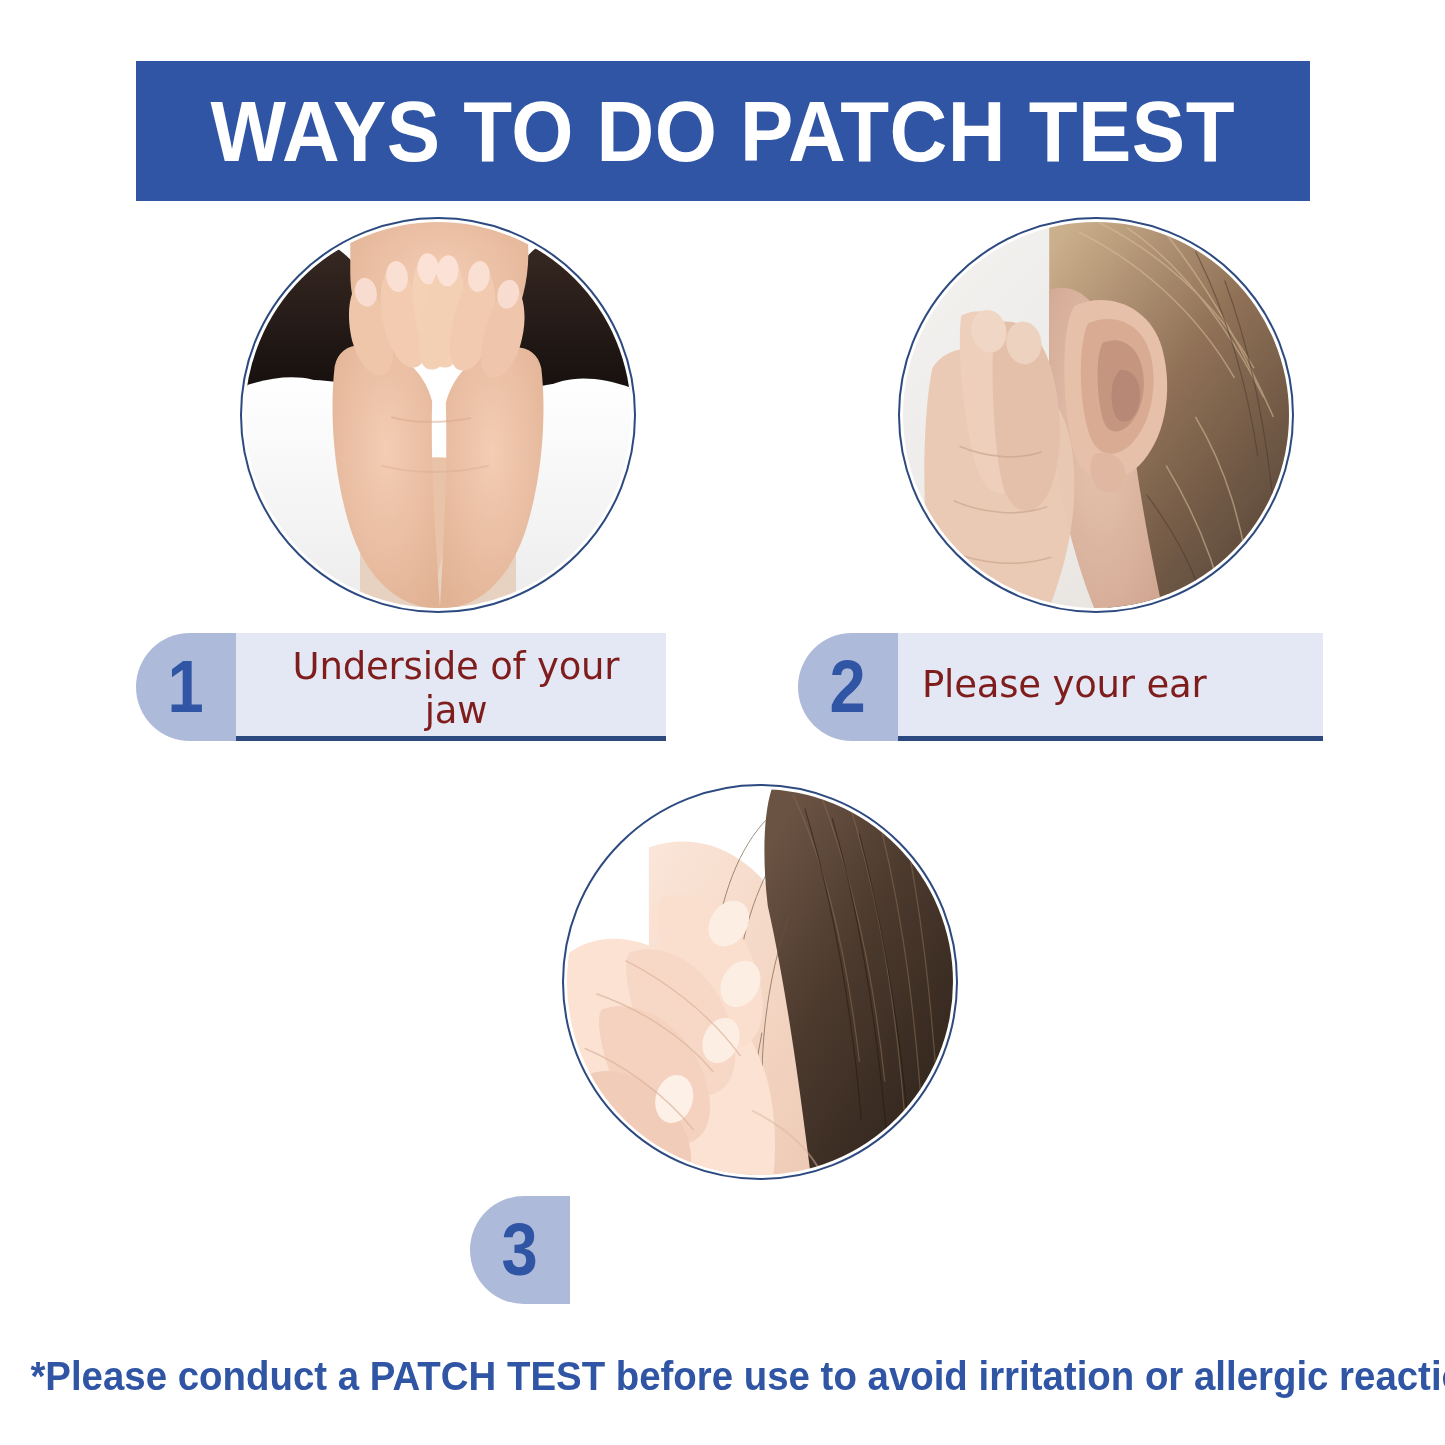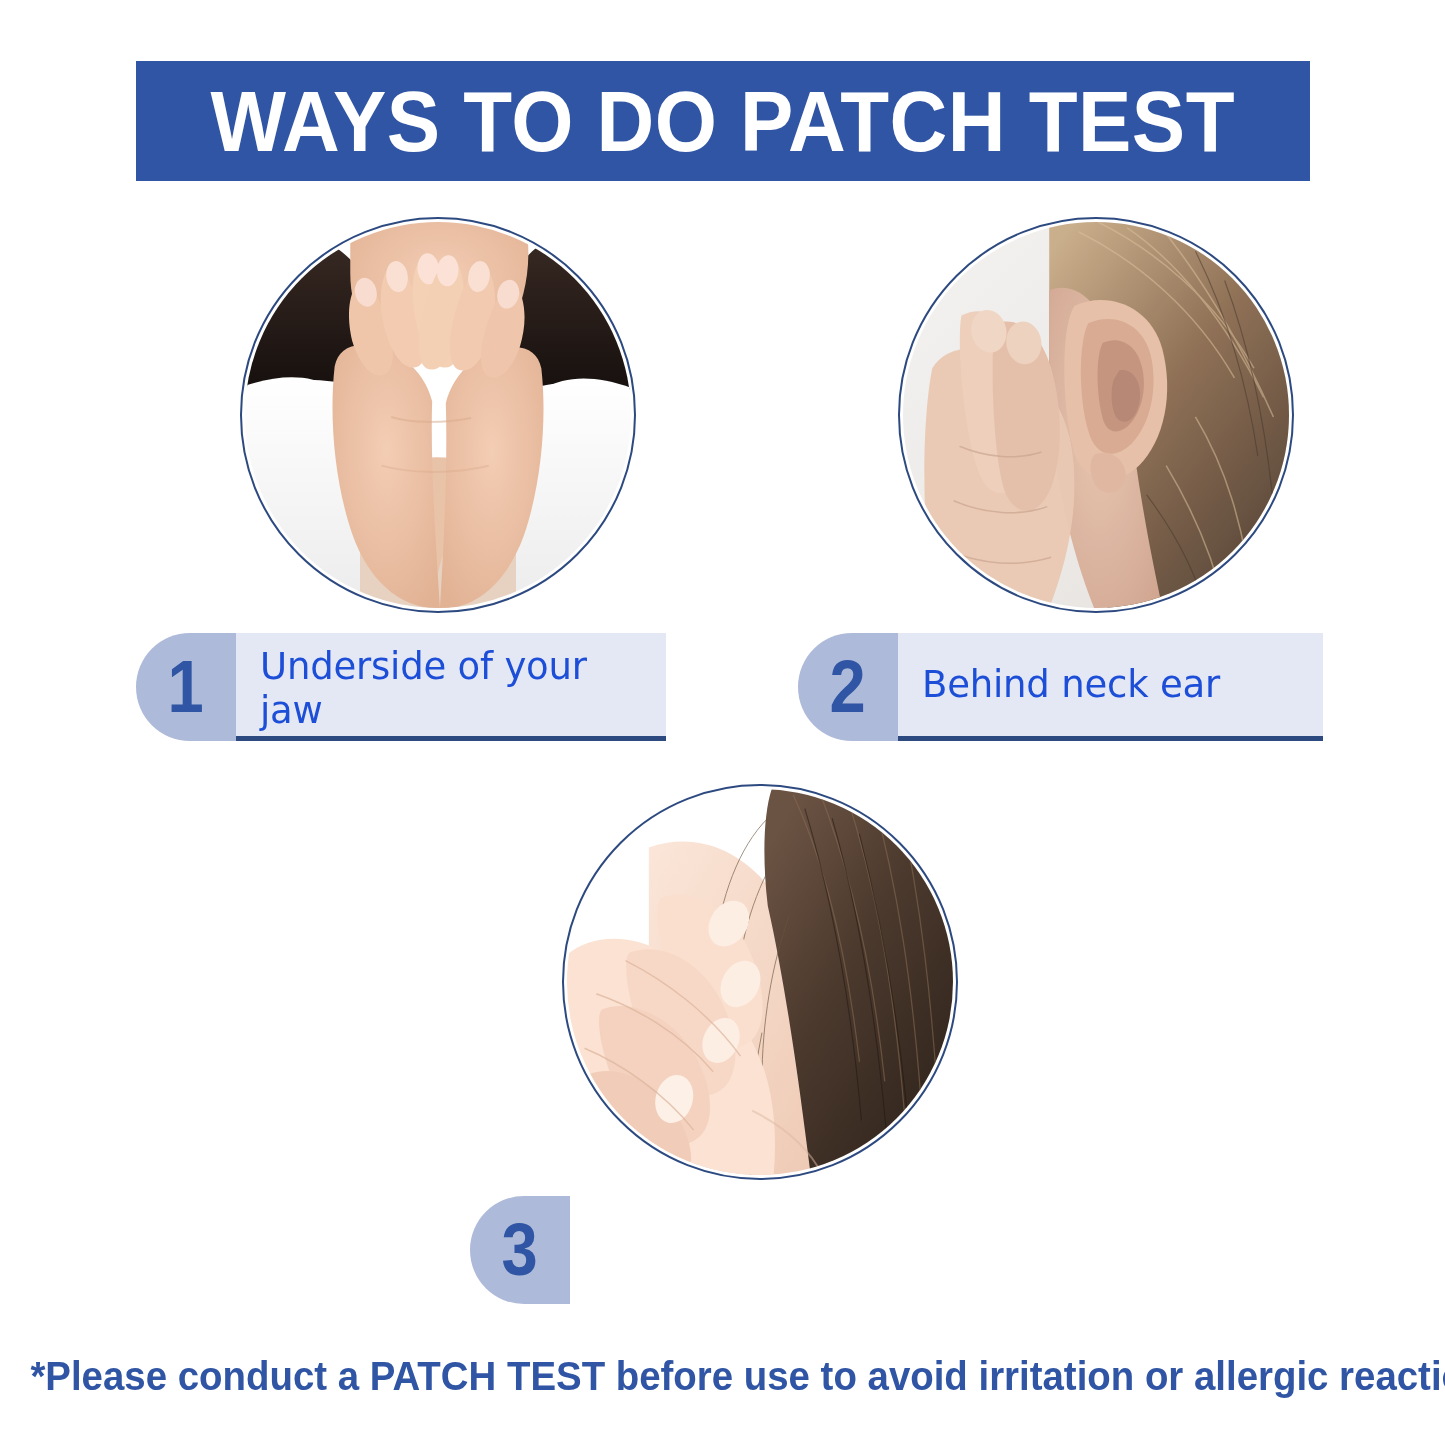--- a/index.html
+++ b/index.html
@@ -15,21 +15,21 @@
     font-family: "Liberation Sans", sans-serif;
     -webkit-font-smoothing: antialiased;
   }
 
   
   .banner {
     position: absolute;
     left: 136px;
     top: 61px;
     width: 1174px;
-    height: 120px;
+    height: 140px;
     background: #2f55a4;
     display: flex;
     align-items: center;
     justify-content: center;
     overflow: hidden;
   }
   .banner-title {
     color: #ffffff;
     font-family: "Liberation Sans Narrow", "Liberation Sans", sans-serif;
     font-weight: bold;
@@ -97,26 +97,27 @@
     border-bottom: 5px solid #2d4a80;
     box-sizing: border-box;
     display: flex;
     align-items: center;
     padding-left: 24px;
     padding-right: 14px;
     position: relative;
   }
   .caption-panel.two-line { align-items: flex-start; padding-top: 12px; }
   .caption-text {
-    color: #1d4ed8;
+    color: #7f1d1d;
     font-size: 37px;
     line-height: 1.18;
     font-family: "DejaVu Sans", sans-serif;
     font-weight: 400;
     letter-spacing: -0.2px;
+    text-align: center;
   }
 
   #bar-1 { left: 136px; top: 633px; width: 530px; }
   #bar-1 .caption-panel { width: 430px; }
   #bar-2 { left: 798px; top: 633px; width: 525px; }
   #bar-3 { left: 470px; top: 1196px; width: 532px; }
 
   
   .footer-note {
     position: absolute;
@@ -329,21 +330,21 @@
   <div class="caption-panel two-line">
     <span class="caption-text">Underside of your jaw</span>
   </div>
 </div>
 
 <div class="caption-bar" id="bar-2">
   <div class="caption-badge">
     <span class="caption-badge-num">2</span>
   </div>
   <div class="caption-panel">
-    <span class="caption-text">Behind neck ear</span>
+    <span class="caption-text">Please your ear</span>
   </div>
 </div>
 
 <div class="caption-bar" id="bar-3">
   <div class="caption-badge">
     <span class="caption-badge-num">3</span>
   </div>
 </div>
 
 <div class="footer-note">

